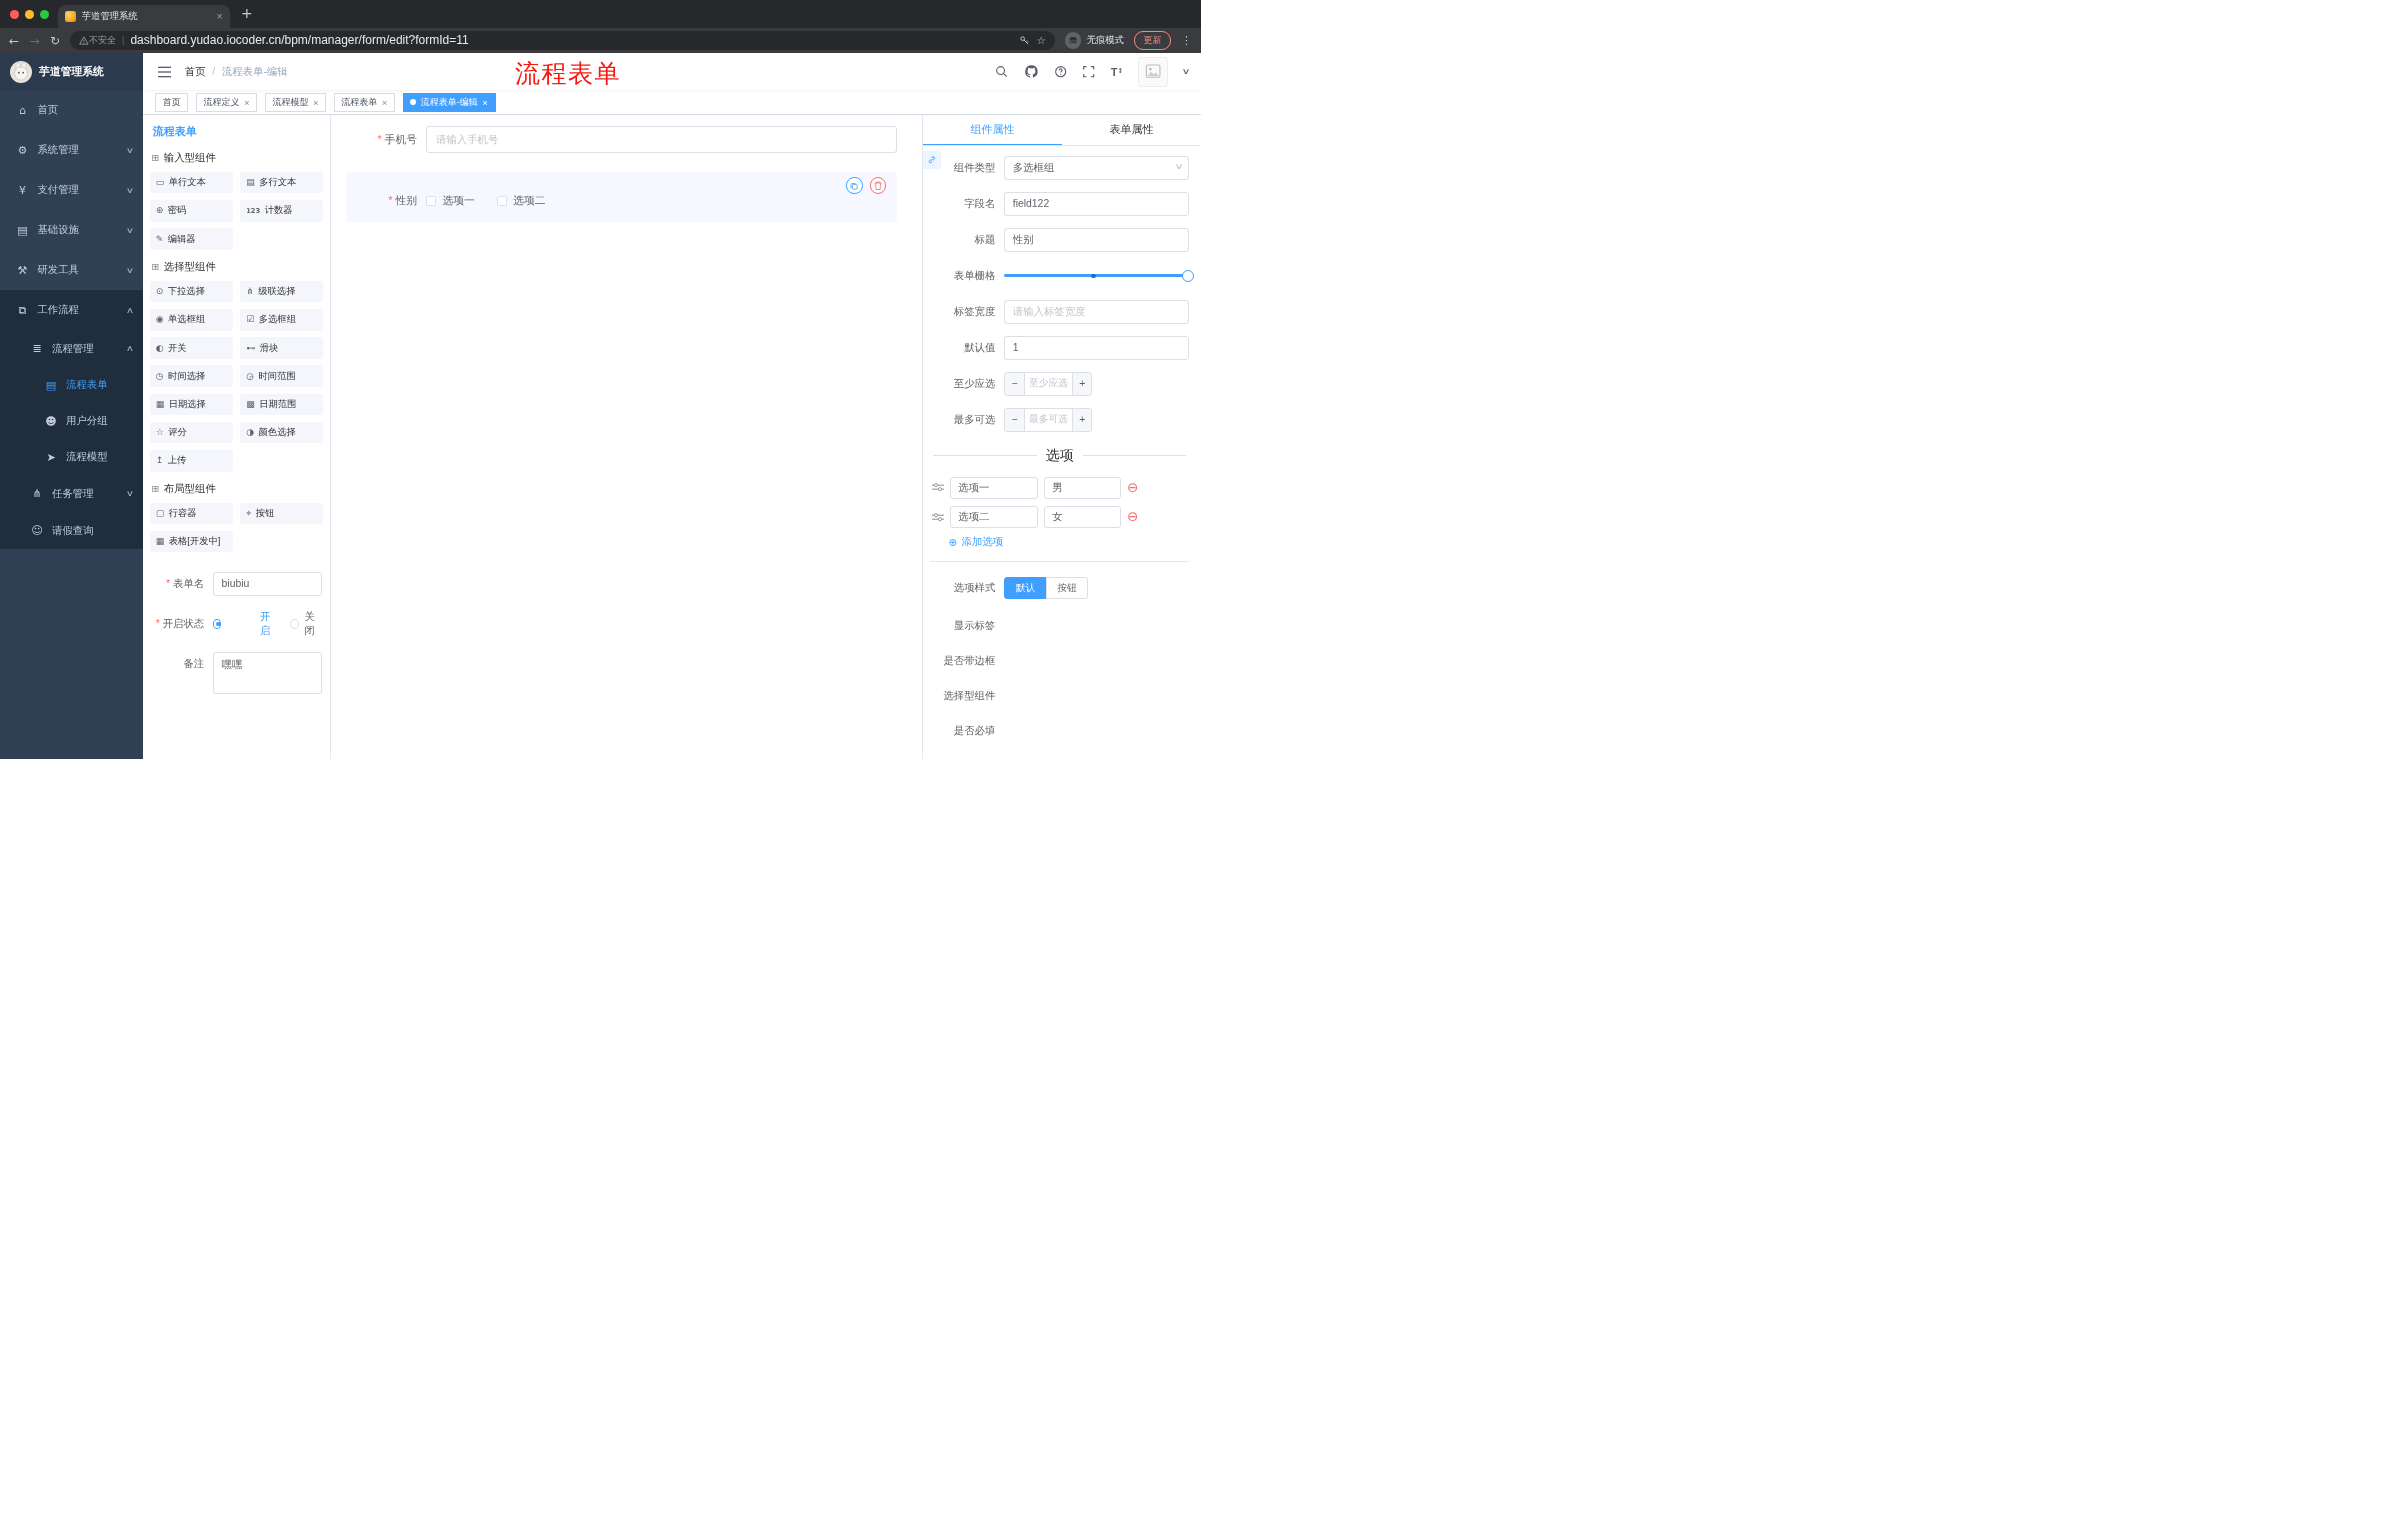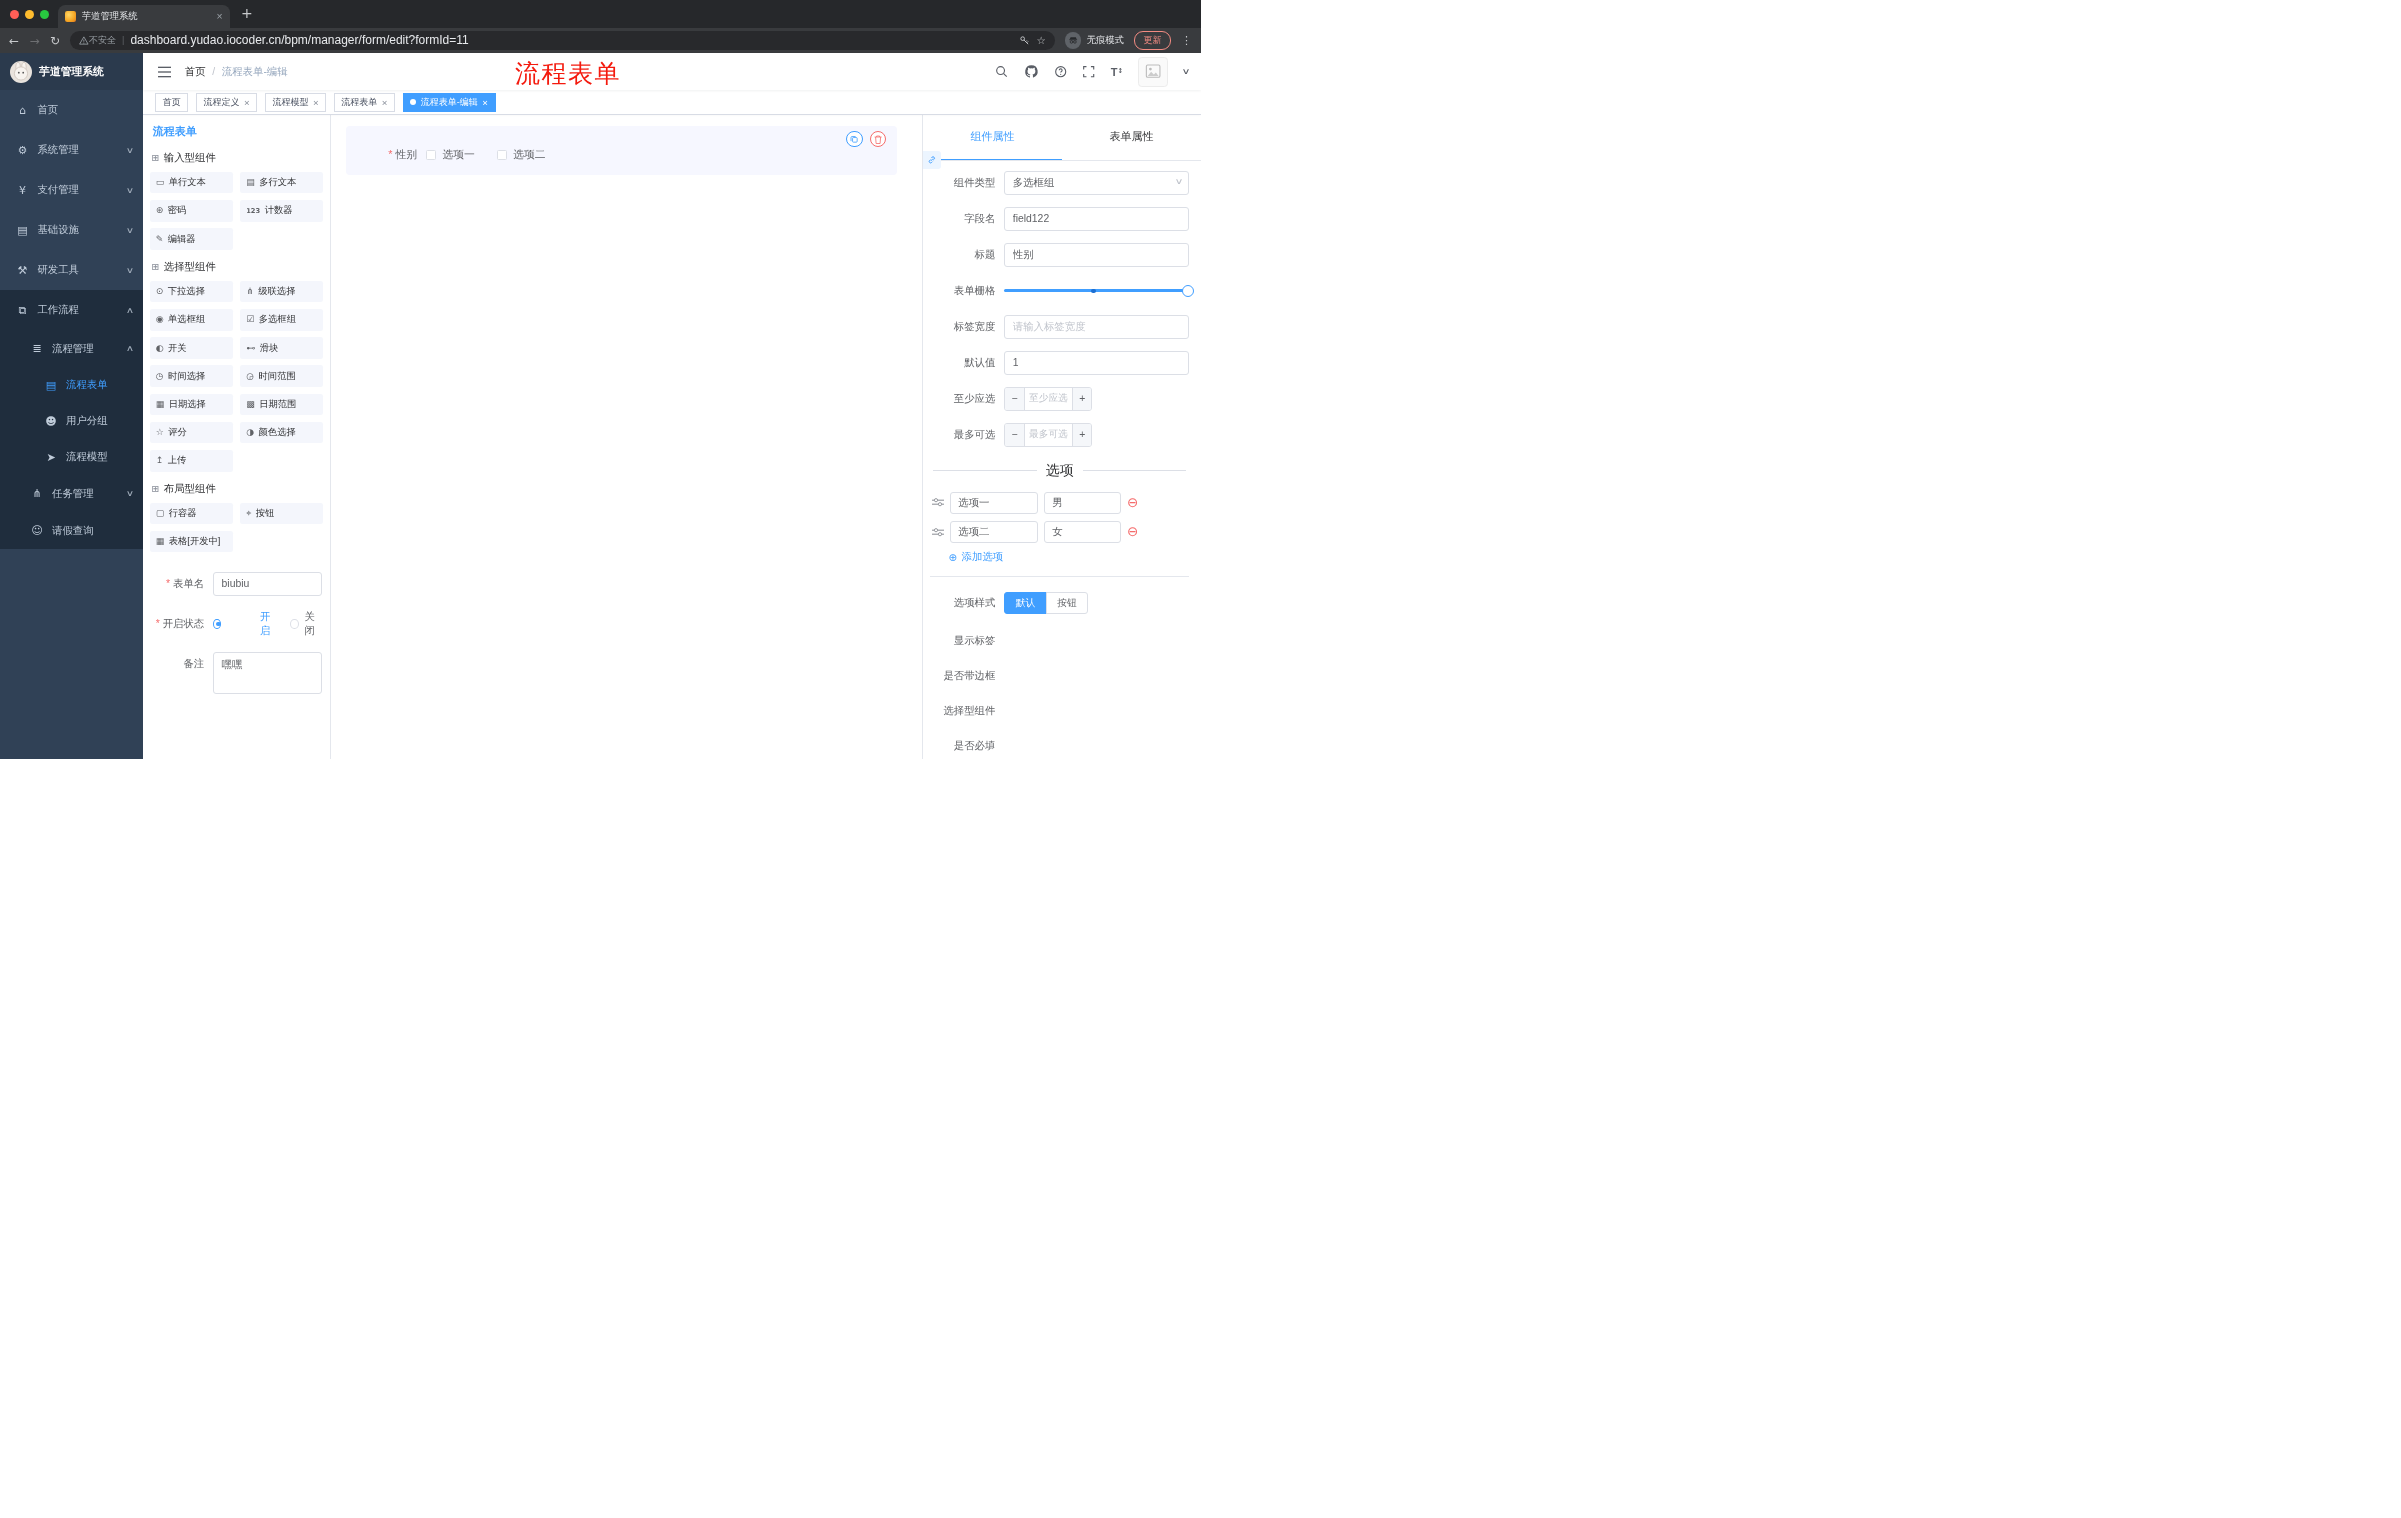--- a/index.html
+++ b/index.html
@@ -111,21 +111,21 @@
   .act-circle { width:16.3px; height:16.3px; border-radius:50%; border:0.7px solid #409eff; color:#409eff; background:#fff; display:flex; align-items:center; justify-content:center; cursor:pointer; }
   .act-circle.red { border-color:#f56c6c; color:#f56c6c; }
   .sel-row { display:flex; align-items:center; }
   .sel-label { flex:0 0 71px; text-align:right; margin-right:9px; color:#606266; font-size:10.8px; }
   .cbx-group { display:flex; align-items:center; gap:22px; }
   .cbx { display:flex; align-items:center; gap:6px; color:#606266; font-size:10.8px; cursor:pointer; }
   .cbx .box { width:10.4px; height:10.4px; border:0.7px solid #dcdfe6; border-radius:1.5px; background:#fff; }
 
   
   .inspector { width:279px; flex:0 0 279px; border-left:0.7px solid #e4e7ed; position:relative; overflow:hidden; }
-  .insp-tabs { height:47px; display:flex; border-bottom:0.7px solid #e4e7ed; }
+  .insp-tabs { height:32px; display:flex; border-bottom:0.7px solid #e4e7ed; }
   .insp-tab { flex:1; display:flex; align-items:center; justify-content:center; font-size:11px; color:#303133; cursor:pointer; border-bottom:1.5px solid transparent; }
   .insp-tab.active { color:#409eff; border-bottom-color:#409eff; }
   .link-chip { position:absolute; left:0; top:37px; width:18px; height:18px; background:#ecf5ff; color:#409eff; border-radius:0 3px 3px 0; display:flex; align-items:center; justify-content:center; cursor:pointer; z-index:3; }
   .insp-body { padding:9.7px 12px 0 7.4px; }
   .prow { display:flex; align-items:center; margin-bottom:12px; }
   .plabel { flex:0 0 65px; text-align:right; margin-right:9px; color:#606266; font-size:10.4px; white-space:nowrap; }
   .pctrl { flex:1; min-width:0; }
   .el-select { position:relative; }
   .el-select .el-input { padding-right:19.3px; }
   .el-select .caret { position:absolute; right:6.7px; top:6.7px; color:#c0c4cc; font-size:8.2px; transform:scaleX(1.5); }
@@ -491,20 +491,24 @@
         <div class="pf-row">
           <span class="pf-label">备注</span>
           <span class="pf-control"><textarea class="el-textarea" style="">嘿嘿</textarea></span>
         </div>
       </div>
     </div>
 
     <div class="canvas">
 
       <div class="cv-form">
+        <div class="fld-row">
+          <span class="fld-label req">手机号</span>
+          <input class="fld-input" placeholder="请输入手机号" style="">
+        </div>
 
         <div class="sel-item">
           <div class="sel-actions">
             <span class="act-circle">
               <svg width="8.2" height="8.2" viewBox="0 0 16 16">
                   <rect x="5" y="5" width="9" height="9" rx="1.5" fill="none" stroke="currentColor" stroke-width="1.6"></rect>
                   <path d="M11 3H4a2 2 0 0 0-2 2v7" fill="none" stroke="currentColor" stroke-width="1.6"></path>
                 </svg>
             </span>
             <span class="act-circle red">

